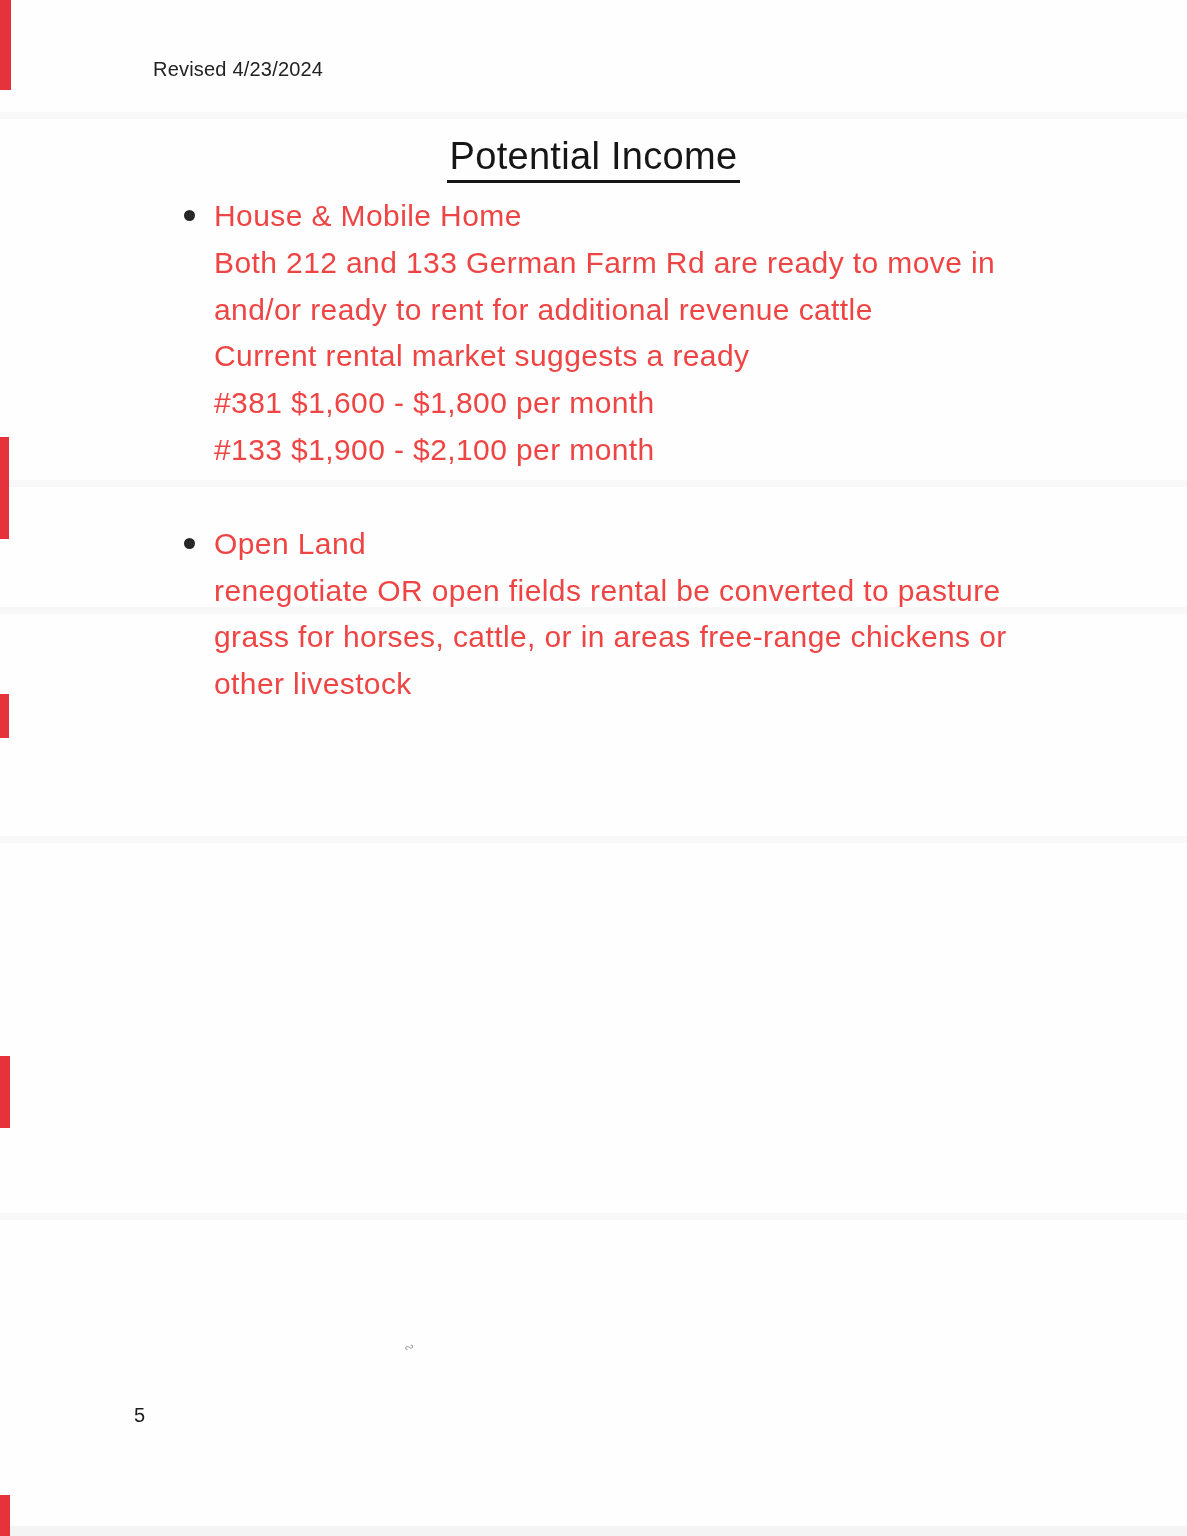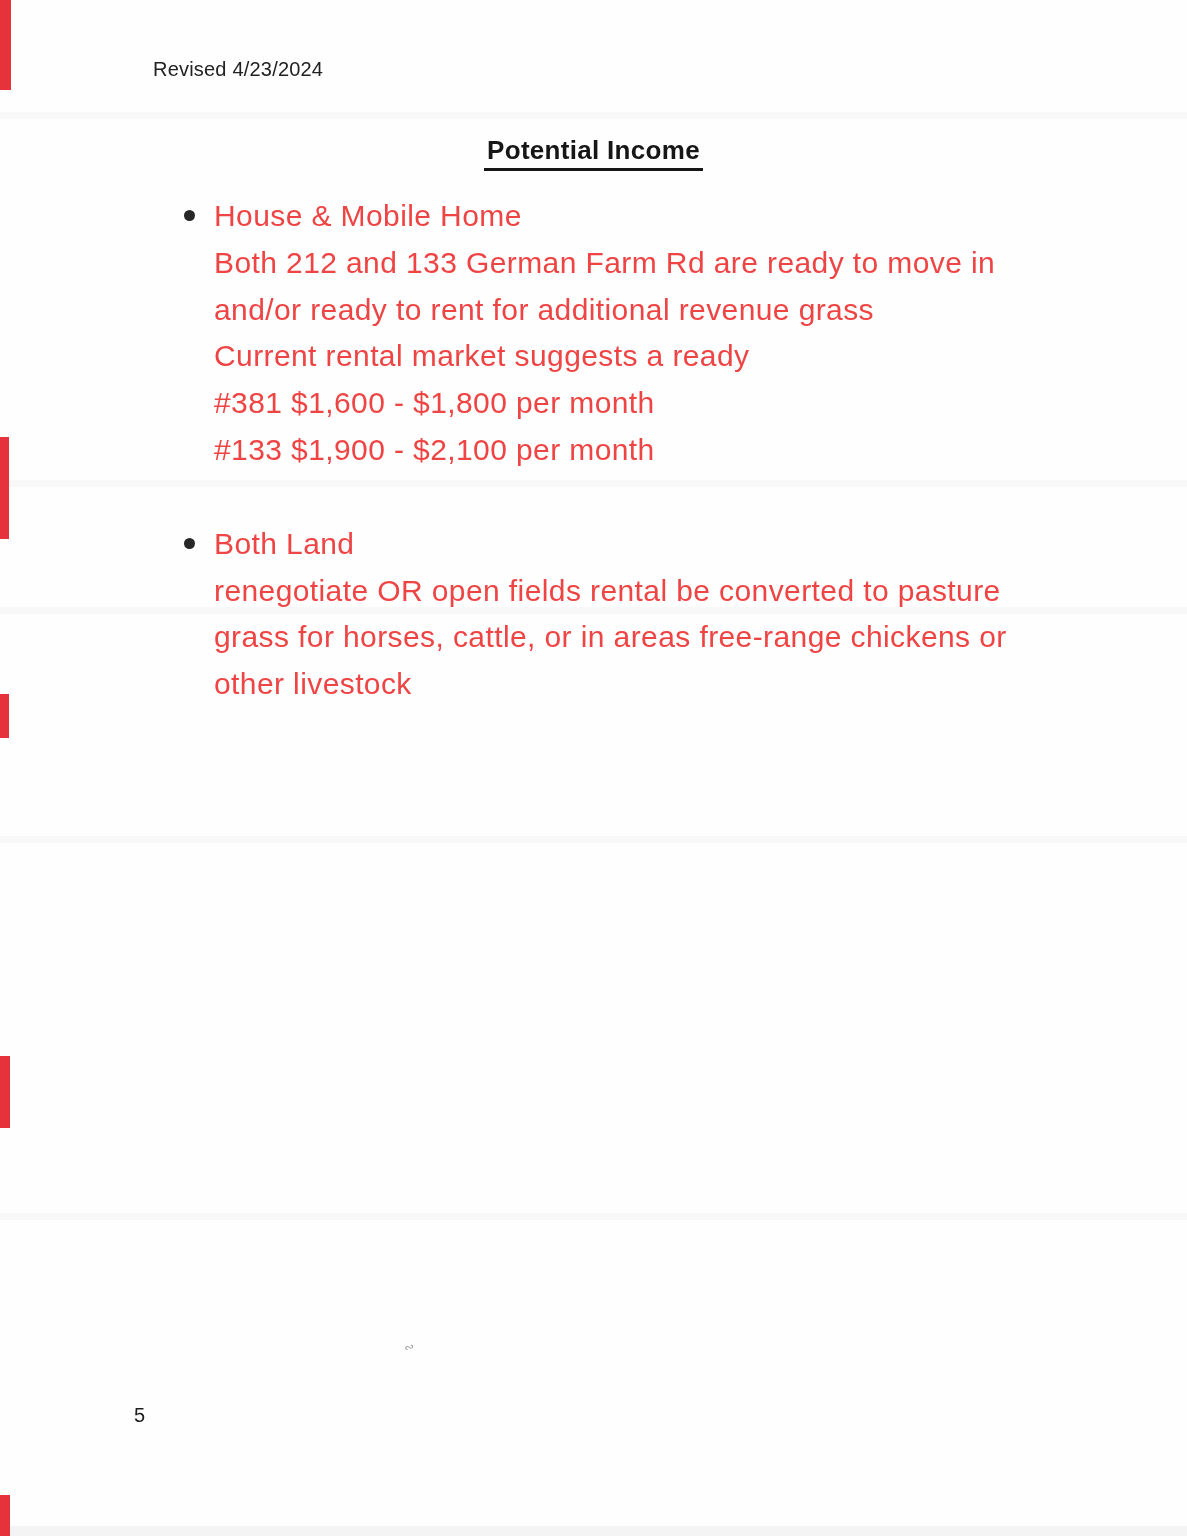--- a/index.html
+++ b/index.html
@@ -42,22 +42,22 @@
 
   .title-row {
     position: absolute;
     top: 135px;
     left: 0;
     width: 100%;
     text-align: center;
   }
   .title {
     display: inline-block;
-    font-size: 26px;
-    font-weight: bold;
+    font-size: 38px;
+    font-weight: normal;
     letter-spacing: 0.3px;
     color: #161616;
     border-bottom: 3px solid #161616;
     padding: 0 3px 2px 3px;
   }
 
   .content {
     position: absolute;
     left: 214px;
     top: 193px;
@@ -116,31 +116,31 @@
   <div class="title-row">
     <span class="title">Potential Income</span>
   </div>
 
   <div class="content">
 
     <div class="bullet-item">
       <span class="dot"></span>
       <div>House &amp; Mobile Home</div>
       <div>Both 212 and 133 German Farm Rd are ready to move in</div>
-      <div>and/or ready to rent for additional revenue grass</div>
+      <div>and/or ready to rent for additional revenue cattle</div>
       <div>Current rental market suggests a ready</div>
       <div>#381 $1,600 - $1,800 per month</div>
       <div>#133 $1,900 - $2,100 per month</div>
     </div>
 
     <div class="gap"></div>
 
     <div class="bullet-item">
       <span class="dot"></span>
-      <div>Both Land</div>
+      <div>Open Land</div>
       <div>renegotiate OR open fields rental be converted to pasture</div>
       <div>grass for horses, cattle, or in areas free-range chickens or</div>
       <div>other livestock</div>
     </div>
 
   </div>
 
   <div class="smudge">∾</div>
 
   <div class="pagenum">5</div>

